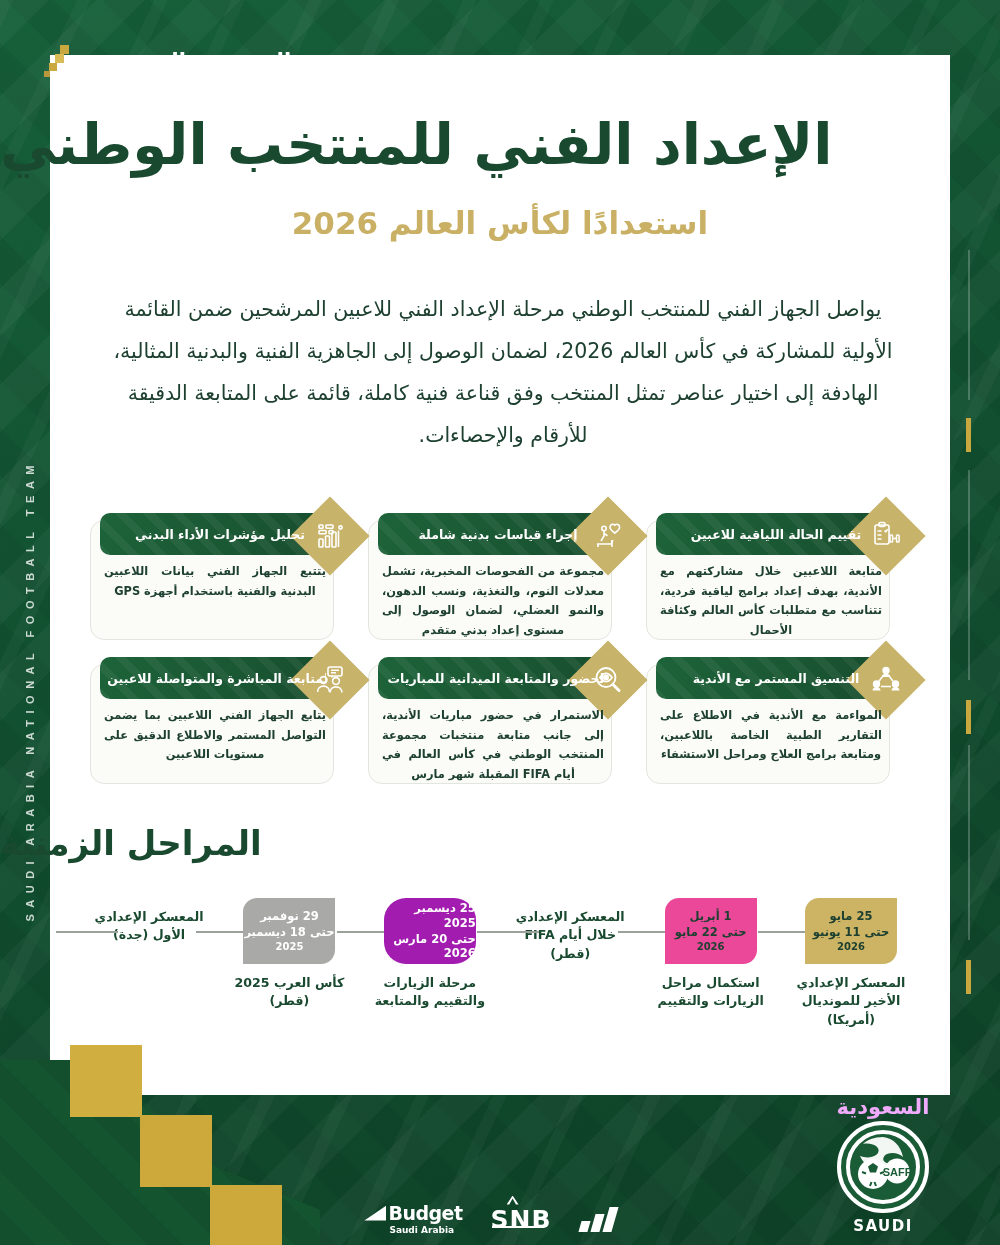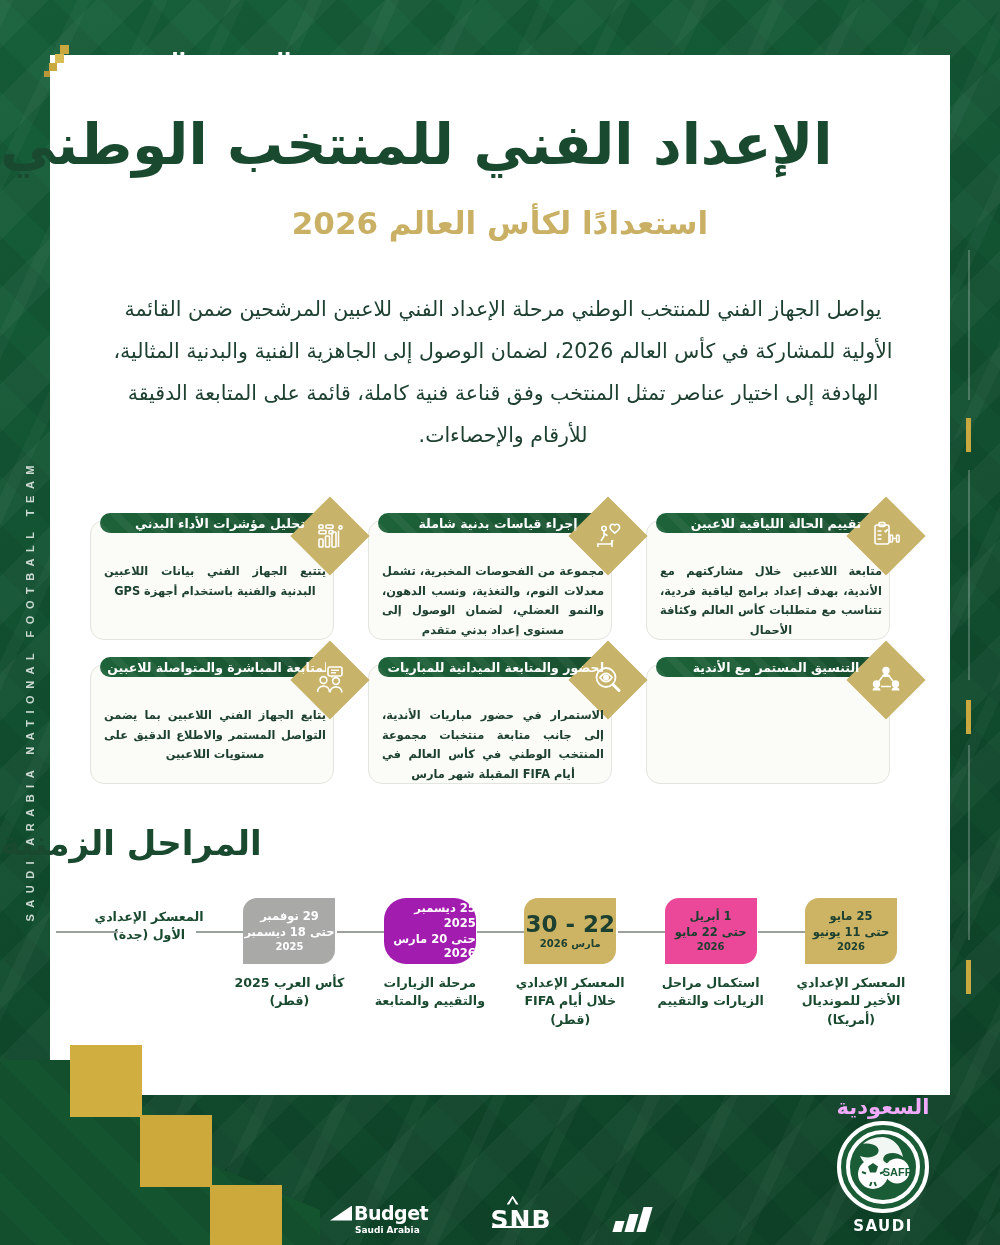--- a/index.html
+++ b/index.html
@@ -104,21 +104,21 @@
     direction:rtl;
   }
   .card{ position:relative; width:270px; height:140px; }
   .cardbody{
     position:absolute; left:8px; right:18px; top:20px; bottom:0;
     background:#fbfbf8;
     border:1px solid #e3e5df;
     border-radius:14px;
   }
   .ribbon{
-    position:absolute; right:26px; top:13px; left:18px; height:20px;
+    position:absolute; right:26px; top:13px; left:18px; height:42px;
     background:linear-gradient(110deg,#1d6339 0%,#1a5733 60%,#184d2e 100%);
     border-radius:10px 0 0 10px;
     display:flex; align-items:center; justify-content:center;
     overflow:hidden;
   }
   .ribbon::after{
     content:""; position:absolute; inset:0;
     background:repeating-linear-gradient(45deg,
       rgba(255,255,255,0.05) 0 8px, rgba(255,255,255,0) 8px 20px);
   }
@@ -180,21 +180,21 @@
   }
   .greenwedge::after{
     content:""; position:absolute; inset:0;
     background:repeating-linear-gradient(45deg,
       rgba(0,0,0,0.07) 0 26px, rgba(0,0,0,0) 26px 52px);
   }
 
   
   #sponsors{
     position:absolute; left:330px; top:1196px; width:330px; height:46px; z-index:7;
-    display:flex; align-items:center; justify-content:space-between; gap:42px; direction:ltr;
+    display:flex; align-items:center; justify-content:center; gap:28px; direction:ltr;
   }
   .sp { color:#fff; display:flex; align-items:center; }
   .sp-budget{ flex-direction:column; align-items:flex-start; line-height:1; }
   .sp-budget .b1{ font-size:19px; font-weight:700; letter-spacing:-0.5px; display:flex; align-items:center;}
   .sp-budget .b2{ font-size:9px; font-weight:600; margin-top:3px; margin-left:25px;}
   .budget-slash{
     display:inline-block; width:22px; height:15px; margin-right:2px;
     background:#fff;
     clip-path:polygon(0 100%,100% 0,100% 100%);
   }
@@ -334,20 +334,21 @@
         <path d="M11 12c0-2.2 1.8-3.6 4-3.6s4 1.4 4 3.6z" stroke="none"></path>
         <circle cx="5.5" cy="19" r="3"></circle>
         <path d="M1.5 25.5c0-2.2 1.8-3.6 4-3.6s4 1.4 4 3.6z" stroke="none"></path>
         <circle cx="24.5" cy="19" r="3"></circle>
         <path d="M20.5 25.5c0-2.2 1.8-3.6 4-3.6s4 1.4 4 3.6z" stroke="none"></path>
         <g fill="none" stroke-width="1.5">
           <path d="M12.4 10.2L8 16.3M17.6 10.2L22 16.3M10 21.5h10"></path>
         </g>
       </svg>
     </div>
+    <div class="cardtext">المواءمة مع الأندية في الاطلاع على التقارير الطبية الخاصة باللاعبين، ومتابعة برامج العلاج ومراحل الاستشفاء</div>
   </div>
 
   <div class="card">
     <div class="cardbody"></div>
     <div class="ribbon">
       <span>الحضور والمتابعة الميدانية للمباريات</span>
     </div>
     <div class="diamond">
       <svg width="30" height="30" viewBox="0 0 30 30" fill="none" stroke="#ffffff" stroke-width="1.8">
         <circle cx="13" cy="12.5" r="9.5"></circle>
@@ -397,24 +398,20 @@
     <div class="tl-chip" style="background:#ec4899;color:#1d4030;">
       <div class="l1">1 أبريل</div>
       <div class="l2">حتى 22 مايو</div>
       <div class="yr">2026</div>
     </div>
     <div class="tl-label">استكمال مراحل الزيارات والتقييم</div>
   </div>
 
   <div class="tl-item">
     <div class="connector" style="left:-34px;width:62px;"></div>
-    <div class="tl-chip" style="background:#cdb464;color:#1d4030;">
-      <div class="big">22 - 30</div>
-      <div class="yr">مارس 2026</div>
-    </div>
     <div class="tl-label">المعسكر الإعدادي خلال أيام FIFA (قطر)</div>
   </div>
 
   <div class="tl-item">
     <div class="connector" style="left:-34px;width:62px;"></div>
     <div class="tl-chip" style="background:#a21caf;color:#ffffff;border-radius:22px;">
       <div class="l1">25 ديسمبر 2025</div>
       <div class="l2">حتى 20 مارس 2026</div>
     </div>
     <div class="tl-label">مرحلة الزيارات والتقييم والمتابعة</div>

